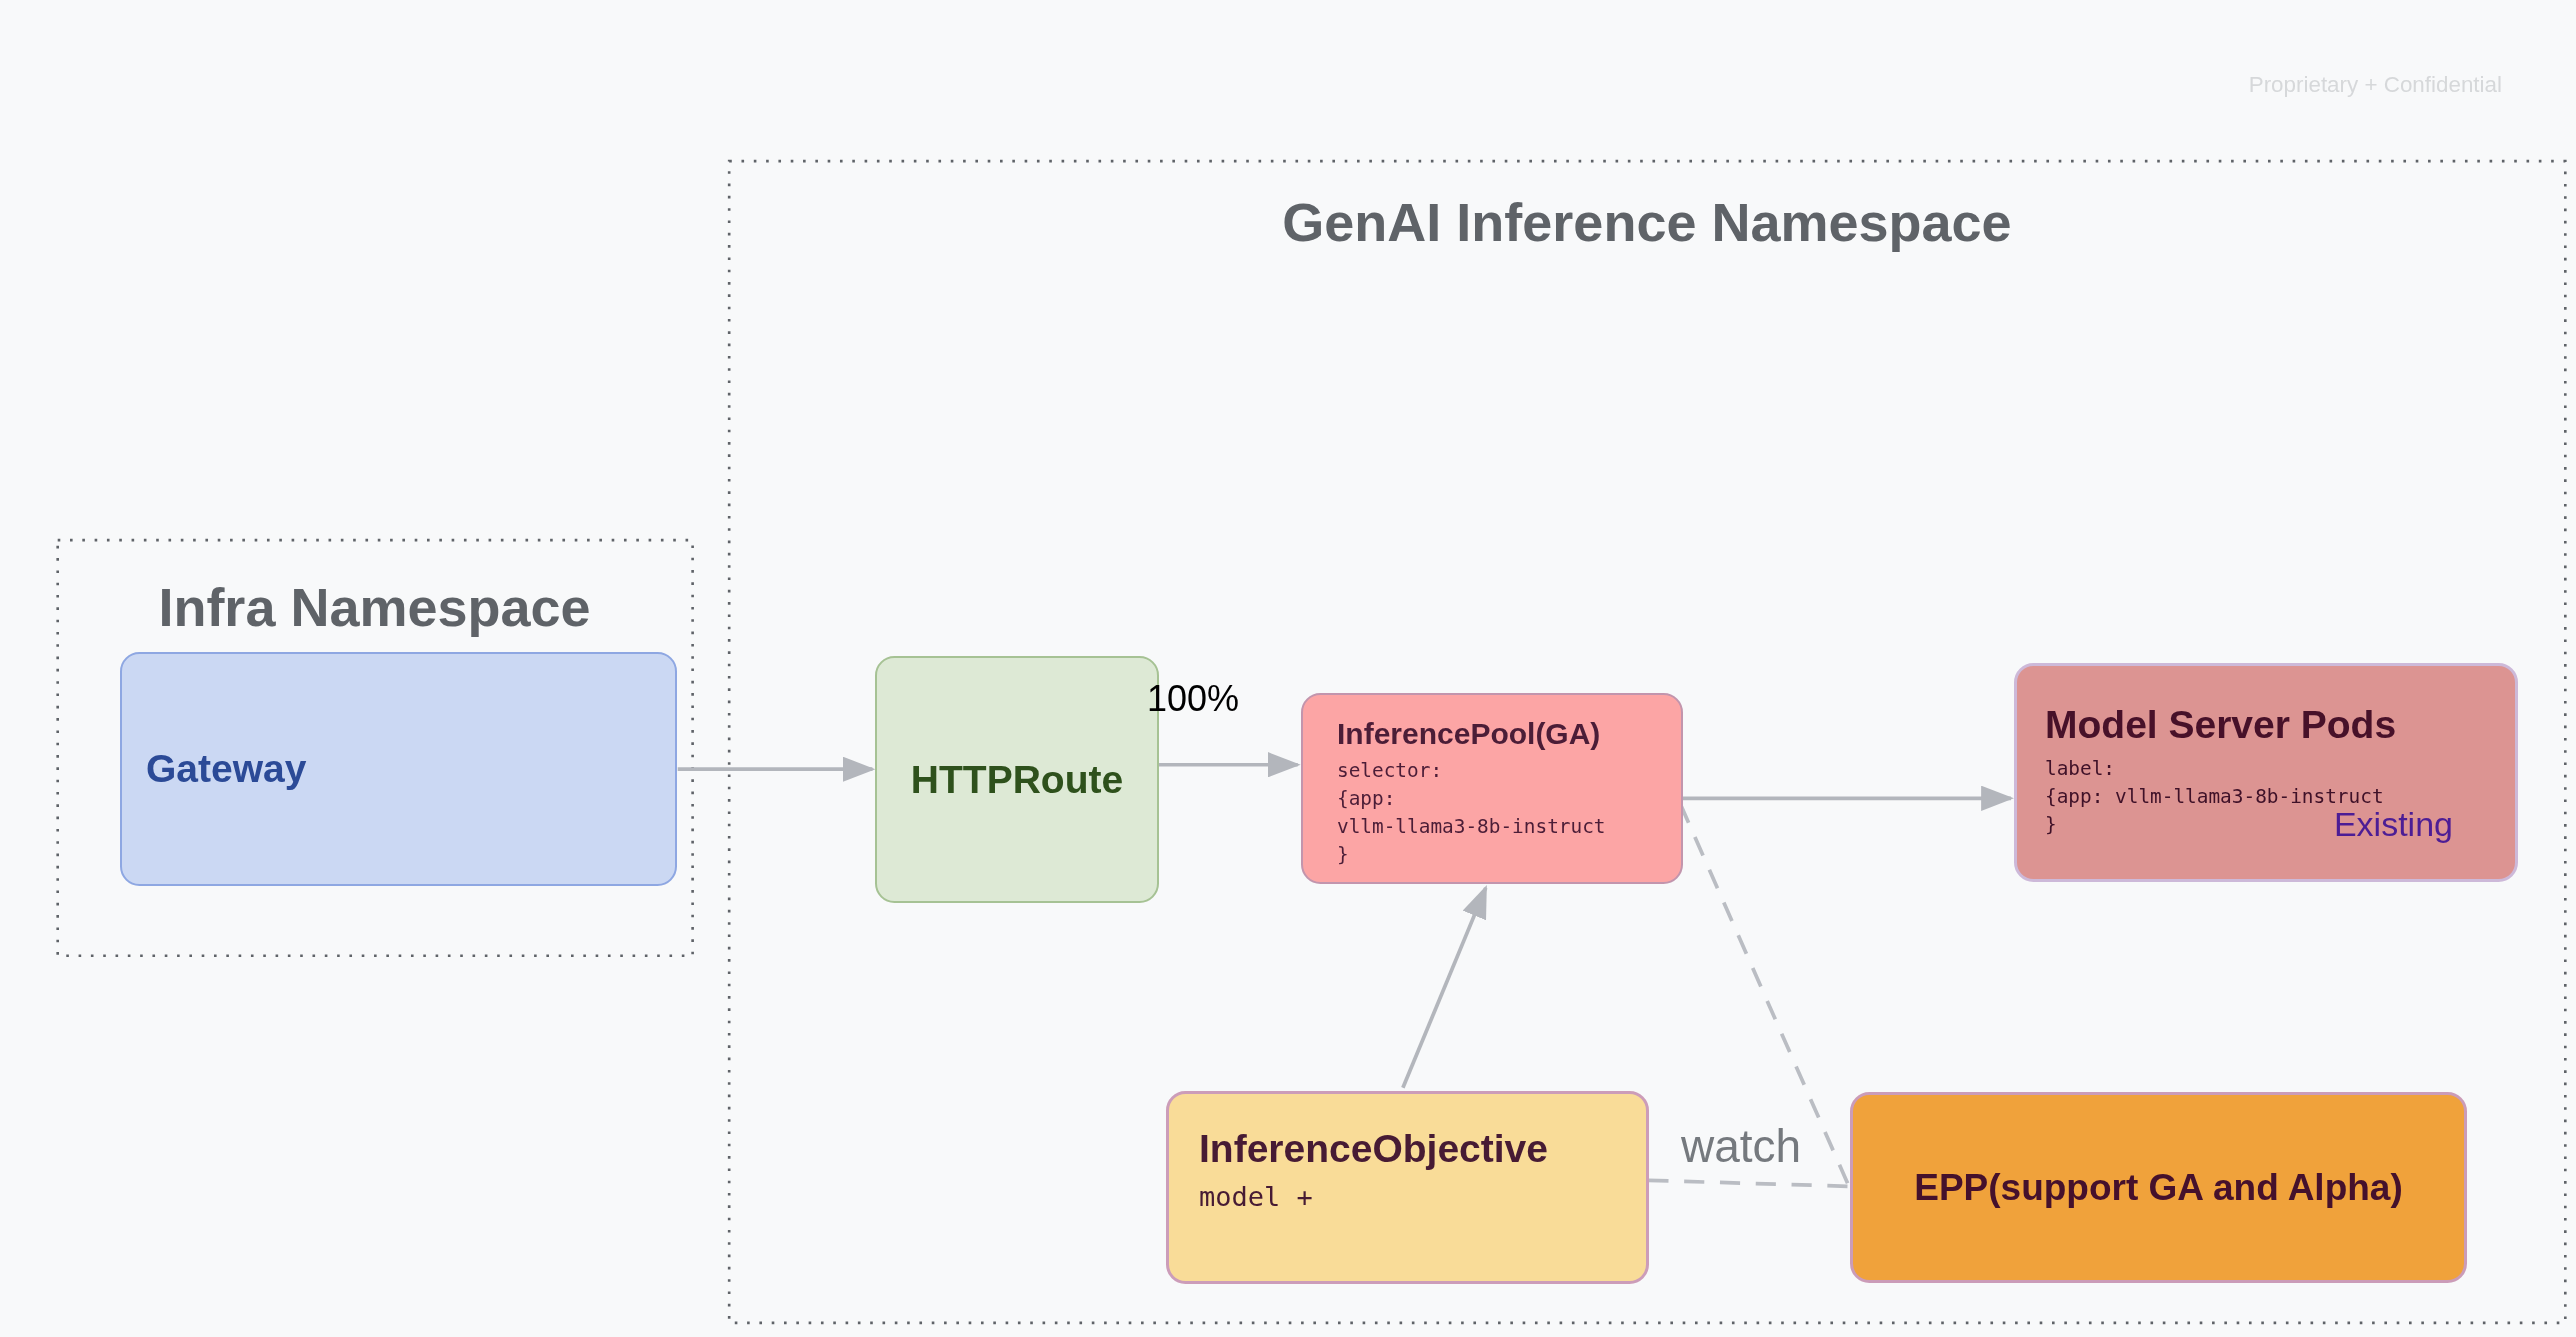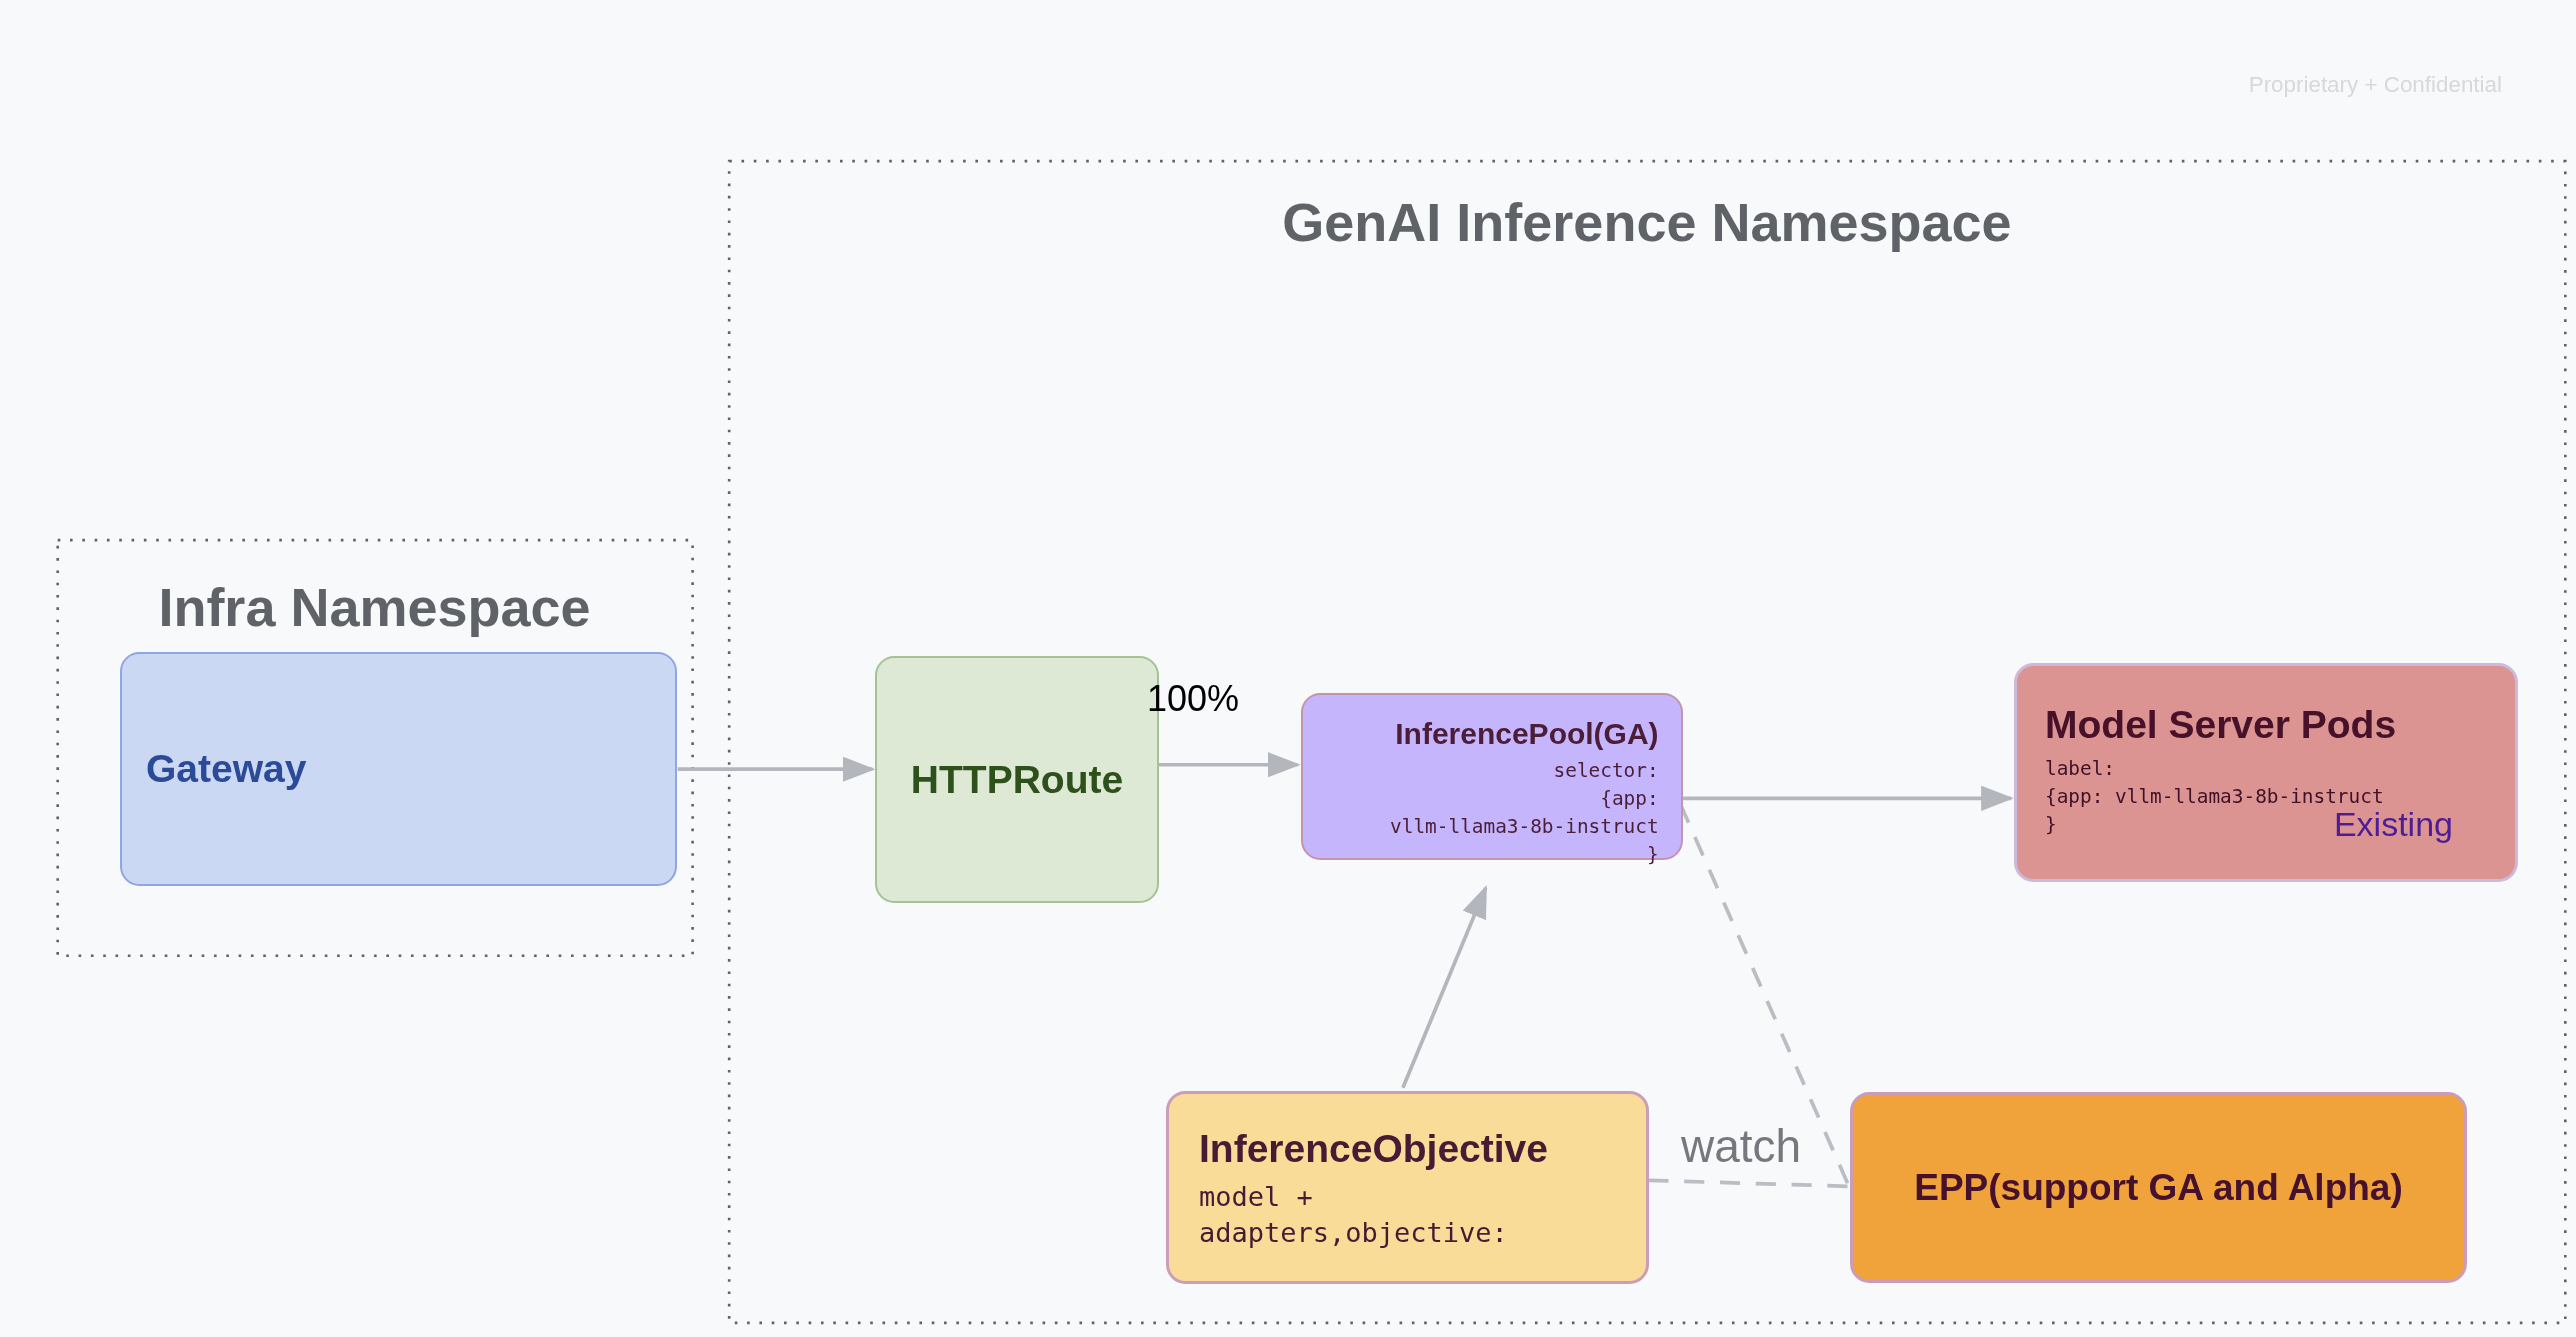--- a/index.html
+++ b/index.html
@@ -31,24 +31,23 @@
   .node.gateway .title{font-size:39px;font-weight:700;color:#2b4a97;}
 
   .node.httproute{
     left:875px;top:648px;width:284px;height:247px;
     background:#dde9d5;border:2.2px solid #a6c294;
     display:flex;align-items:center;justify-content:center;margin-top:8px;
   }
   .node.httproute .title{font-size:39px;font-weight:700;color:#2e511c;}
 
   .node.pool{
-    left:1301px;top:693px;width:382px;height:167px;
-    background:#c4b5fd;border:2.2px solid #c295ad;
+    left:1301px;top:693px;width:382px;height:191px;
+    background:#fca5a5;border:2.2px solid #c295ad;
     padding:22.4px 22.4px 0 34px;
-    text-align:right;
   }
   .node.pool .title{font-size:30px;font-weight:700;color:#4b1d37;margin-bottom:6px;}
   .node.pool .code{font-family:"DejaVu Sans Mono", monospace;font-size:19.4px;line-height:28px;color:#4b1d37;}
 
   .node.model{
     left:2014px;top:663px;width:504px;height:219px;
     background:#dc9492;border:3px solid #cdb9d9;
     padding:37px 22.4px 0 28px;
   }
   .node.model .title{font-size:39px;font-weight:700;color:#471129;margin-bottom:7.5px;}
@@ -136,21 +135,20 @@
       <div>{app: vllm-llama3-8b-instruct</div>
       <div>}</div>
     </div>
     <div class="badge">Existing</div>
   </div>
 
   <div class="node objective">
     <div class="title">InferenceObjective</div>
     <div class="code">
       <div>model +</div>
-      <div>adapters,objective:</div>
     </div>
   </div>
 
   <div class="node epp">
     <div class="title">EPP(support GA and Alpha)</div>
   </div>
 
   <div class="edge-label pct">100%</div>
   <div class="edge-label watch">watch</div>
 

